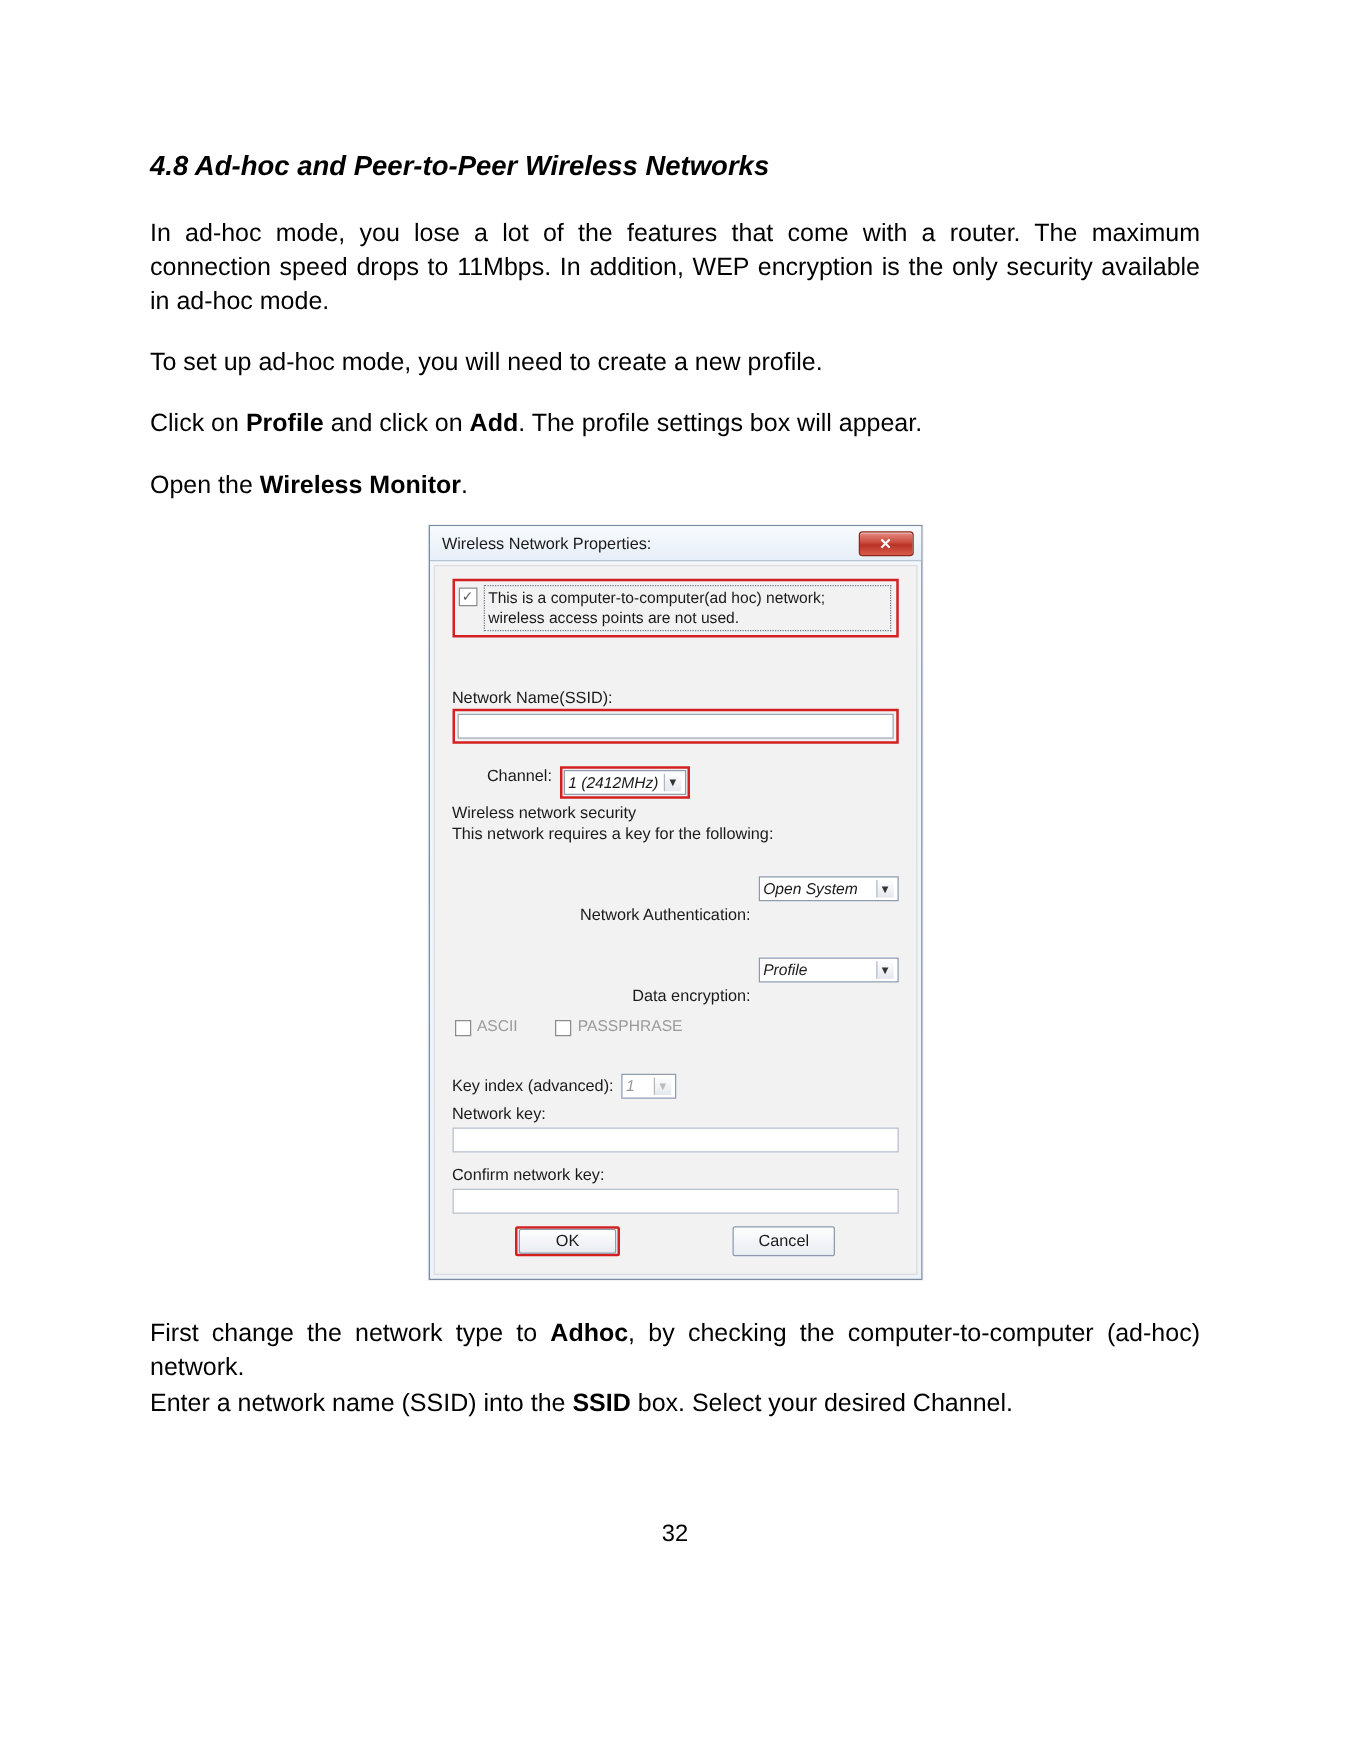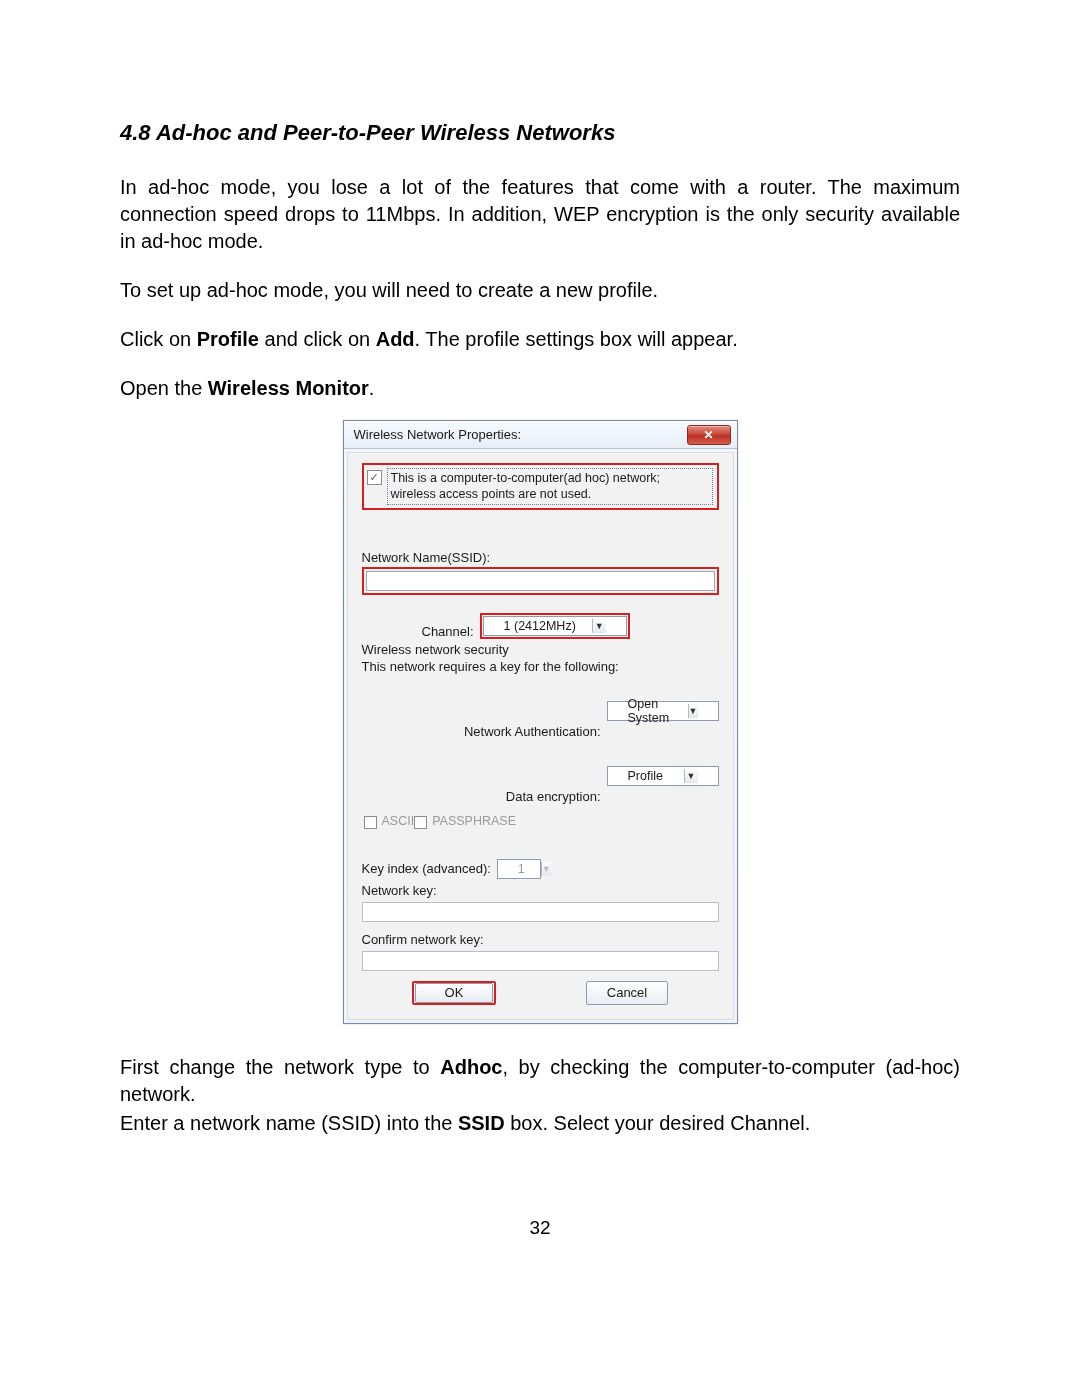--- a/index.html
+++ b/index.html
@@ -96,38 +96,38 @@
     font-size: 12.5px;
     line-height: 1.3;
     flex:1;
   }
   .ssid-label { font-size:13px; margin-bottom:2px; }
   .ssid-input-wrap { border:2px solid #d42020; padding:2px; margin:2px 0 18px 0; }
   .txt {
     width:100%; height:20px; border:1px solid #9aa6b5; background:#fff;
     font-size:12px; padding:1px 3px;
   }
-  .channel-row { display:flex; align-items:flex-end; gap:6px; margin-left:60px; margin-bottom:2px;}
+  .channel-row { display:flex; align-items:flex-start; gap:6px; margin-left:28px; margin-bottom:2px;}
   .channel-row .lab { font-size:13px; }
   .dd {
     border:1px solid #8f9bad; background:#fff; height:20px; display:inline-flex; align-items:center;
-    padding:0 20px; gap:16px; font-size:12.5px;
+    padding:0 3px; gap:4px; font-size:12.5px;font-style:italic;
   }
   .dd .arrow {
     width:14px; height:14px; background:linear-gradient(#fdfdfd,#e4e8ee);
     border-left:1px solid #b0b8c4; display:flex; align-items:center; justify-content:center;
     font-size:9px; color:#333;
   }
   .channel-dd-wrap { border:2px solid #d42020; padding:1px; display:inline-block;}
   .sec-text { font-size:13px; margin:3px 0 2px 0;}
   .sec-sub { font-size:13px; margin:2px 0 10px 0;}
   .right-field { display:flex; justify-content:flex-end; align-items:center; gap:6px; margin-bottom:10px;}
   .right-field .lab { font-size:13px;margin-top:40px; }
   .right-field .dd { width:112px; justify-content:space-between;}
-  .chk-row { display:flex; margin:8px 0 30px 2px;text-align:right;}
+  .chk-row { display:flex; gap:30px; margin:8px 0 30px 2px;text-align:right;}
   .chk-item { display:flex; align-items:center; gap:5px; font-size:12.5px; color:#9a9a9a;}
   .chk-item .chk { width:13px; height:13px; }
   .kv-row { font-size:13px; margin-bottom:4px; display:flex; align-items:center; gap:6px;}
   .kv-row .dd { width:44px; justify-content:space-between; }
   .kv-row .dd.disabled { color:#9a9a9a; }
   .kv-row .dd.disabled .arrow{ color:#bbb;}
   .nk-input { width:100%; height:20px; border:1px solid #b6beca; background:#fff; margin-bottom:10px;}
   .btn-row { display:flex; justify-content:center; gap:90px; }
   .btn {
     width:82px; height:24px; border:1px solid #8f9bad; background:linear-gradient(#fefefe,#e8ecf2);

